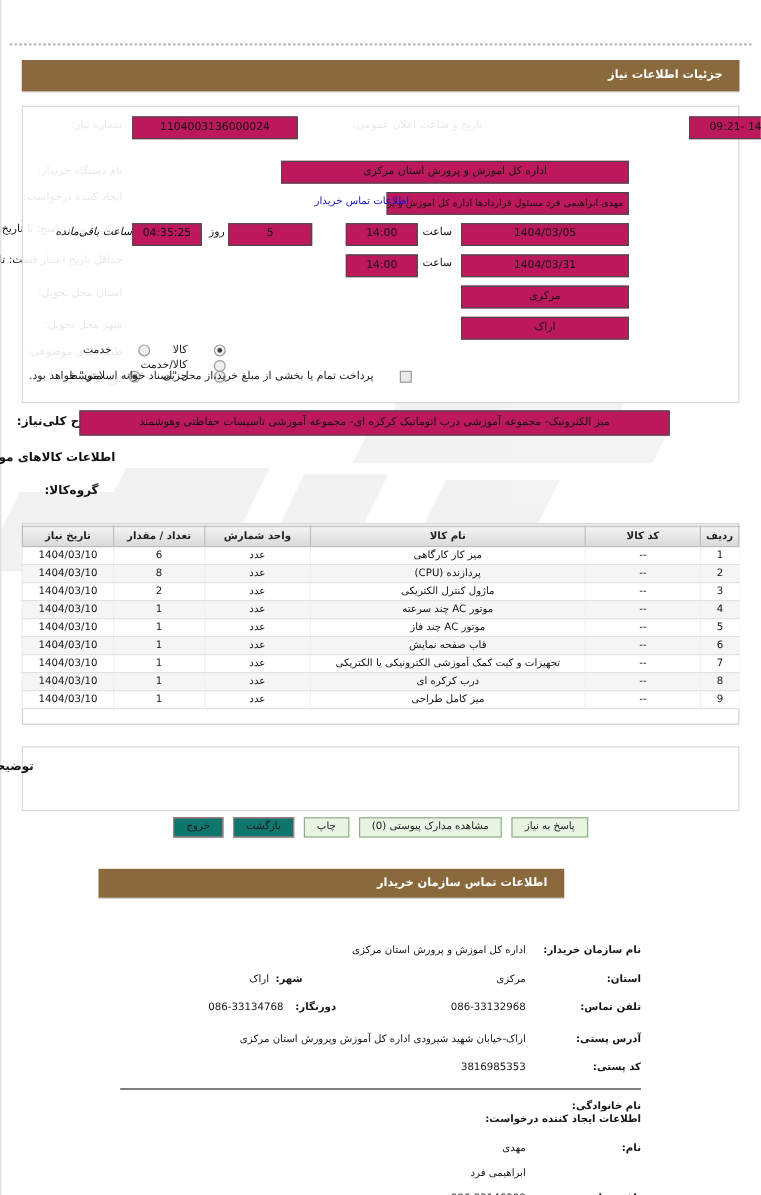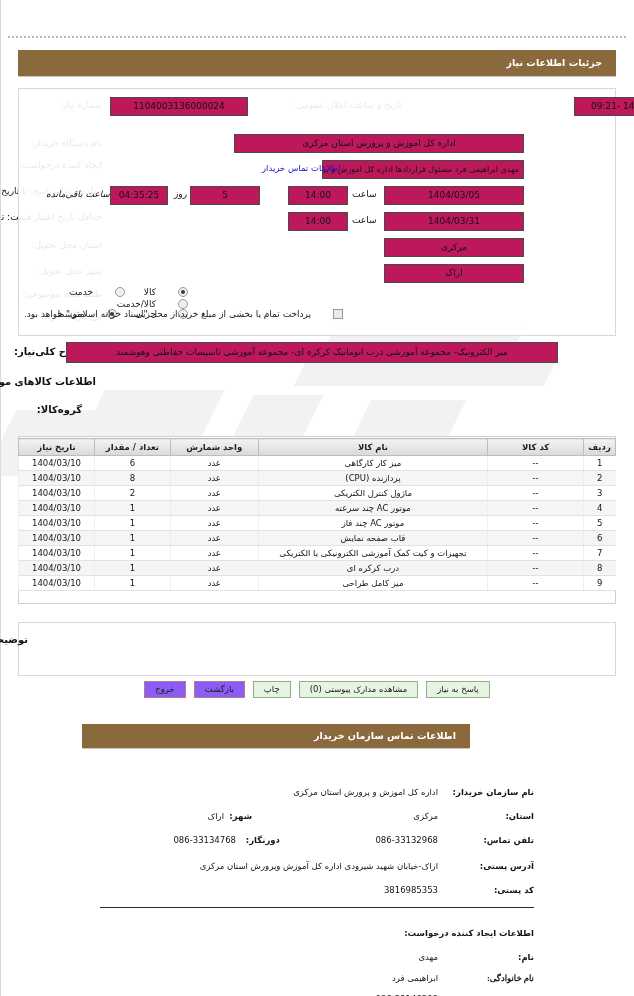--- a/index.html
+++ b/index.html
@@ -193,21 +193,21 @@
     border: 1px solid #7b7b7b;
     font-size: 8.5px;
     height: 17px; line-height: 15px;
     padding: 0 10px;
     text-align: center;
     color: #1b1b1b;
     white-space: nowrap;
     cursor: pointer;
   }
   .btn.green { background: #e7f4e2; border-color: #8fae86; }
-  .btn.pink  { background: #8b5cf6; border-color: #b57f7f; }
+  .btn.pink  { background: #0f766e; border-color: #b57f7f; }
 
   
   .contact-line { position: absolute; font-size: 8.5px; color: #151515; white-space: nowrap; }
   .c-lbl { font-weight: bold; }
   .hr-thick {
     position: absolute; left: 100px; top: 884px; width: 434px; height: 0;
     border-top: 1px solid #2a2a2a; z-index: 4;
   }
 </style>
 </head>
@@ -456,19 +456,19 @@
   <span class="contact-line c-lbl" style="right:100px; top:885px;">کد پستی:</span>
   <span class="contact-line" style="right:196px; top:885px;">3816985353</span>
 
   <div class="hr-thick" style="top:907px;"></div>
 
   <span class="contact-line c-lbl" style="right:100px; top:928px;">اطلاعات ایجاد کننده درخواست:</span>
 
   <span class="contact-line c-lbl" style="right:100px; top:952px;">نام:</span>
   <span class="contact-line" style="right:196px; top:952px;">مهدی</span>
 
-  <span class="contact-line c-lbl" style="right:100px; top:973px;font-family:Liberation Serif, serif;">نام خانوادگی:</span>
+  <span class="contact-line c-lbl" style="right:100px; top:917px;">نام خانوادگی:</span>
   <span class="contact-line" style="right:196px; top:973px;">ابراهیمی فرد</span>
 
   <span class="contact-line c-lbl" style="right:100px; top:994px;">تلفن تماس:</span>
   <span class="contact-line" style="right:196px; top:994px;">086-33146398</span>
 
 </div>
 
 </body></html>

